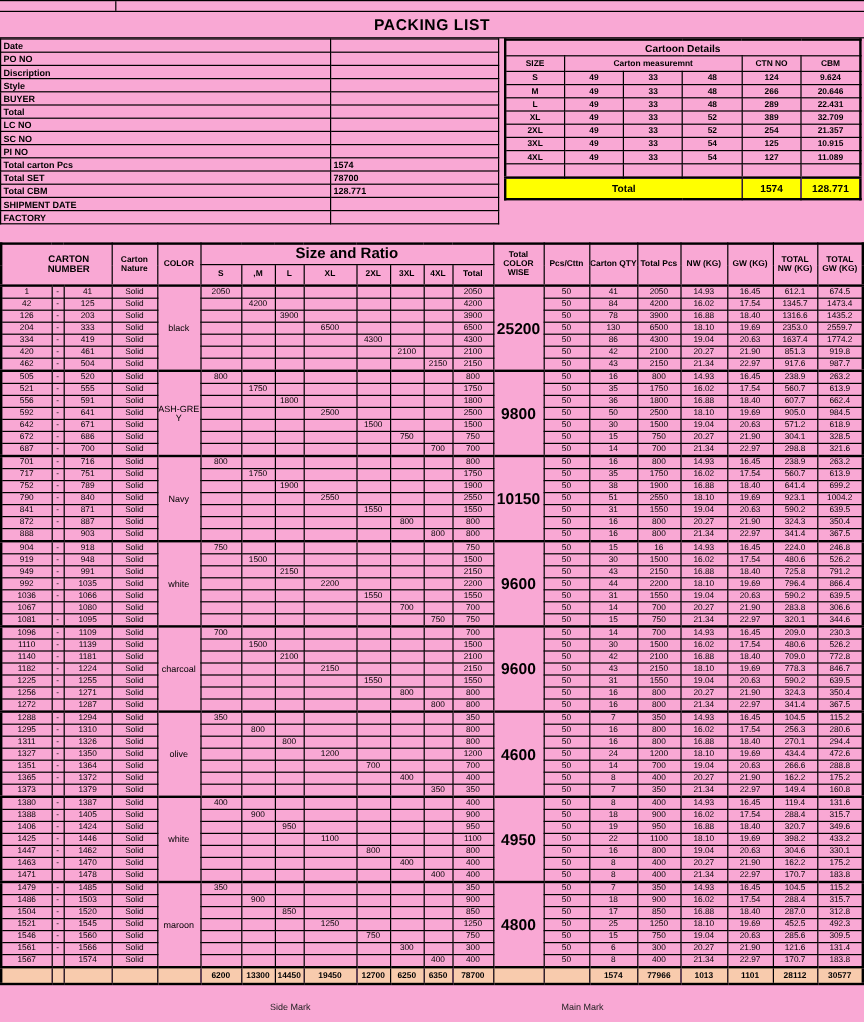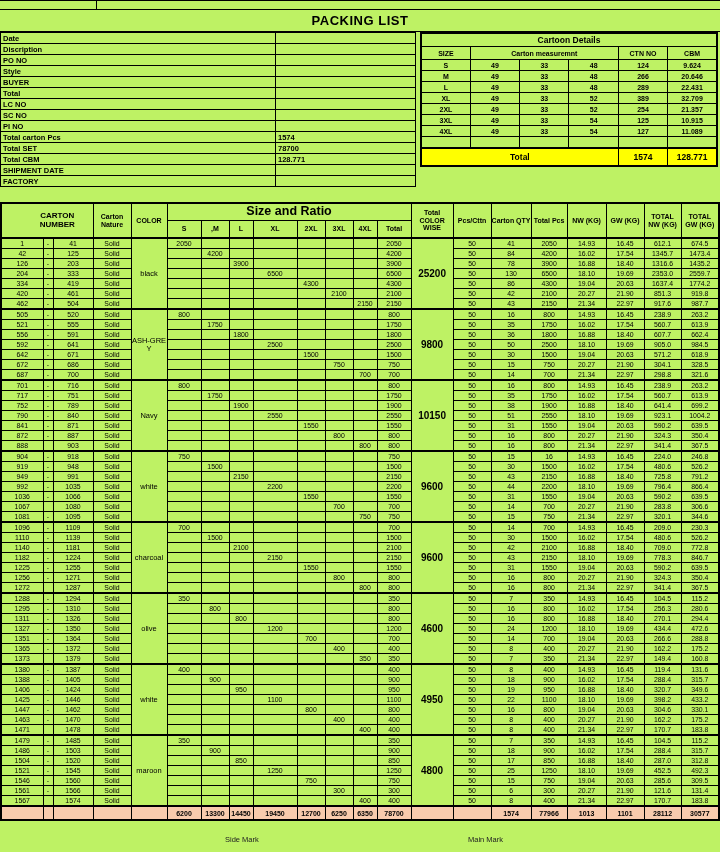--- a/index.html
+++ b/index.html
@@ -1,16 +1,16 @@
 <!DOCTYPE html>
 <html style="--hl: #ffff00; --peach: #f8cbad;"><head>
 <meta charset="utf-8">
 <style>
   html,body{margin:0;padding:0;background:#e8e8e4;}
-  .sheet{position:relative;width:720px;height:852px;background:#bef264;font-family:"Liberation Sans",sans-serif;color:#000;overflow:hidden;box-sizing:border-box;}
+  .sheet{position:relative;width:720px;height:852px;background:#f9a8d4;font-family:"Liberation Sans",sans-serif;color:#000;overflow:hidden;box-sizing:border-box;}
   
   .topstrip{height:8px;border-top:1px solid #000;}
   .topstub{width:96px;height:8px;border-right:1px solid #000;}
   .titleband{height:21px;line-height:21px;border-top:1px solid #000;border-bottom:1px solid #000;text-align:center;font-weight:bold;font-size:13px;letter-spacing:.5px;}
   .headerarea{position:relative;height:166px;padding-left:23px;}
   
   table{border-collapse:collapse;}
   .info{position:absolute;left:0;top:0;width:416px;table-layout:fixed;}
   .info th,.info td{border:1px solid #000;height:10px;font-size:7.5px;padding:0 2px;overflow:hidden;white-space:nowrap;}
   .info th{width:270px;text-align:left;font-weight:bold;}
@@ -24,21 +24,21 @@
   .cdet .totalrow td{background:var(--hl,#ffff00);height:16px;font-size:8.5px;font-weight:bold;border-top:2px solid #000;}
   
   .main{margin-top:4px;margin-left:0;width:718px;table-layout:fixed;border:2px solid #000;}
   .main th,.main td{border:1px solid #000;text-align:center;padding:0;overflow:hidden;}
   .main thead th{font-size:7px;font-weight:bold;line-height:1.1;height:16px;}
   .main thead .bigh{font-size:12.5px;height:16px;}
   .main thead .cnum{font-size:8px;padding-left:20px;}
   .main thead tr:last-child th{border-bottom:2px solid #000;}
   .main tbody td{font-size:6.9px;height:9px;line-height:9px;white-space:nowrap;}
   .main tbody td.colorcell{font-size:7.5px;font-weight:normal;white-space:normal;word-break:break-all;line-height:1.05;}
-  .main tbody td.cwise{font-size:10px;font-weight:bold;}
+  .main tbody td.cwise{font-size:13px;font-weight:bold;}
   .main tbody tr.gstart td{border-top:2px solid #000;}
   .main tfoot td{background:var(--peach,#f8cbad);font-size:7px;font-weight:bold;height:12px;border-top:2px solid #000;border-bottom:2px solid #000;}
   .footerarea{position:relative;height:46px;}
   .mark{position:absolute;top:14px;font-size:7.5px;color:#222;}
   .sidemark{left:225px;}
   .mainmark{left:468px;}
 </style>
 </head>
 <body>
 
@@ -51,25 +51,25 @@
   <div class="titleband">PACKING LIST</div>
 
   <div class="headerarea">
     <table class="info">
       <tbody id="info-body">
           <tr>
             <th>Date</th>
             <td></td>
           </tr>
           <tr>
+            <th>PO NO</th>
+            <td></td>
+          </tr>
+          <tr>
             <th>Discription</th>
-            <td></td>
-          </tr>
-          <tr>
-            <th>PO NO</th>
             <td></td>
           </tr>
           <tr>
             <th>Style</th>
             <td></td>
           </tr>
           <tr>
             <th>BUYER</th>
             <td></td>
           </tr>

